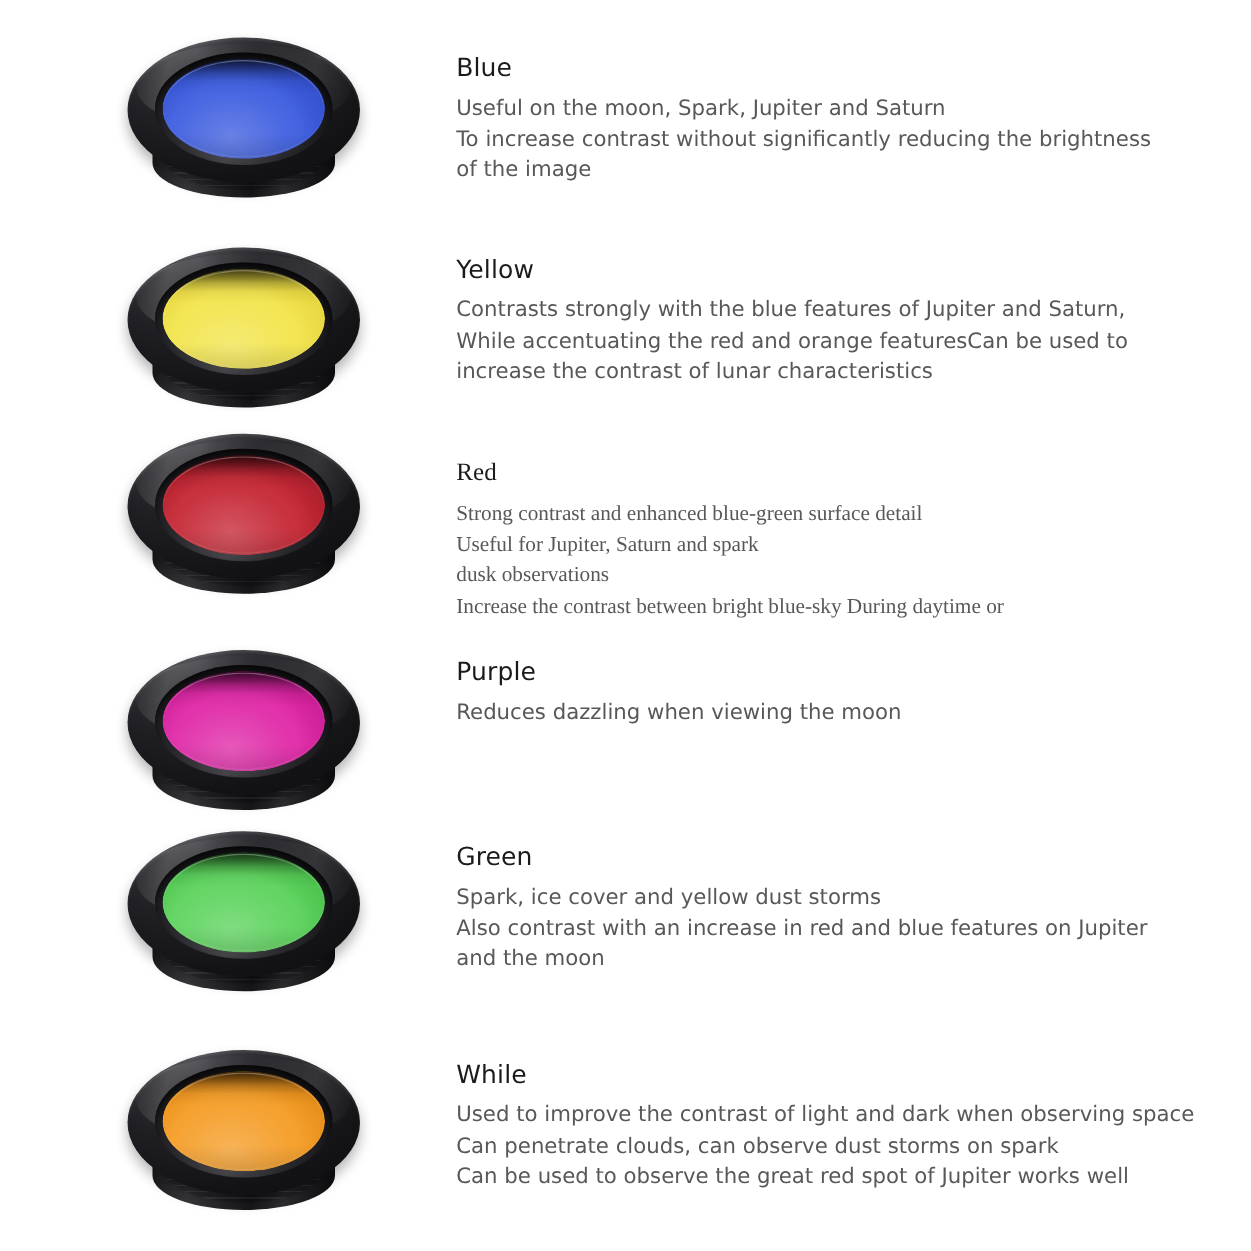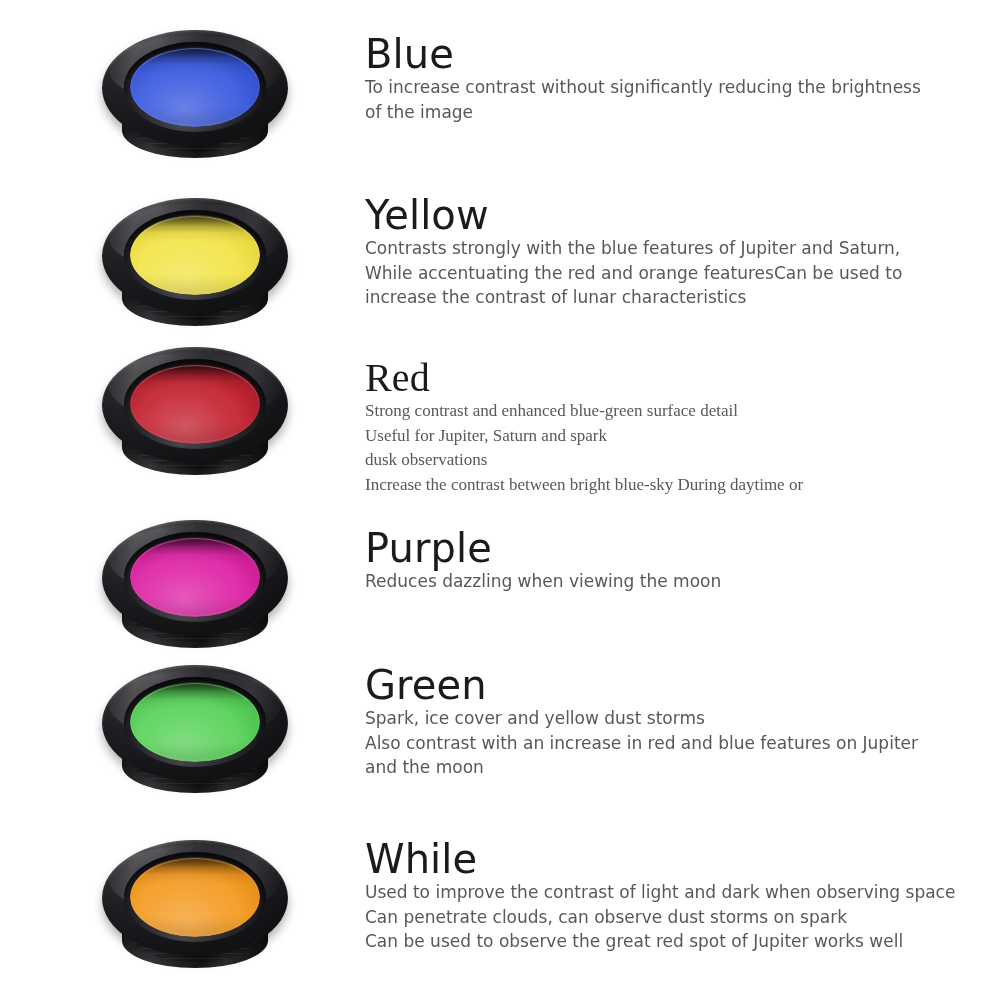--- a/index.html
+++ b/index.html
@@ -190,21 +190,21 @@
   }
 
   
   .filter-text {
     position: absolute;
     left: 365px;
     top: 0;
     width: 600px;
   }
   .filter-title {
-    font-size: 40px;
+    font-size: 20px;
     line-height: 36px;
     font-weight: 400;
     color: #1b1b1b;
     margin: 0 0 3px 0;
     letter-spacing: 0.1px;
   }
   .filter-desc {
     margin: 0;
     padding: 0;
     list-style: none;
@@ -229,20 +229,21 @@
         <div class="glass">
           <div class="tint" style="background: radial-gradient(85% 105% at 45% 70%, rgb(63, 95, 224) 0%, rgb(63, 95, 224) 45%, rgb(42, 66, 184) 100%);"></div>
           <div class="topedge"></div>
           <div class="sheen"></div>
           <div class="ringlight"></div>
         </div>
       </div>
       <div class="filter-text" style="top: 36px;">
         <div class="filter-title">Blue</div>
         <ul class="filter-desc">
+          <li>Useful on the moon, Spark, Jupiter and Saturn</li>
           <li>To increase contrast without significantly reducing the brightness</li>
           <li>of the image</li>
         </ul>
       </div>
     </div>
     <div class="filter-row" style="top: 0px;">
       <div class="filter-photo" style="top: 196px;">
         <div class="barrel"></div>
         <div class="rim"></div>
         <div class="bevel"></div>
@@ -289,21 +290,21 @@
         <div class="barrel"></div>
         <div class="rim"></div>
         <div class="bevel"></div>
         <div class="glass">
           <div class="tint" style="background: radial-gradient(85% 105% at 45% 70%, rgb(224, 42, 168) 0%, rgb(224, 42, 168) 45%, rgb(176, 19, 129) 100%);"></div>
           <div class="topedge"></div>
           <div class="sheen"></div>
           <div class="ringlight"></div>
         </div>
       </div>
-      <div class="filter-text" style="top: 530px;">
+      <div class="filter-text" style="top: 519px;">
         <div class="filter-title">Purple</div>
         <ul class="filter-desc">
           <li>Reduces dazzling when viewing the moon</li>
         </ul>
       </div>
     </div>
     <div class="filter-row" style="top: 0px;">
       <div class="filter-photo" style="top: 663px;">
         <div class="barrel"></div>
         <div class="rim"></div>

